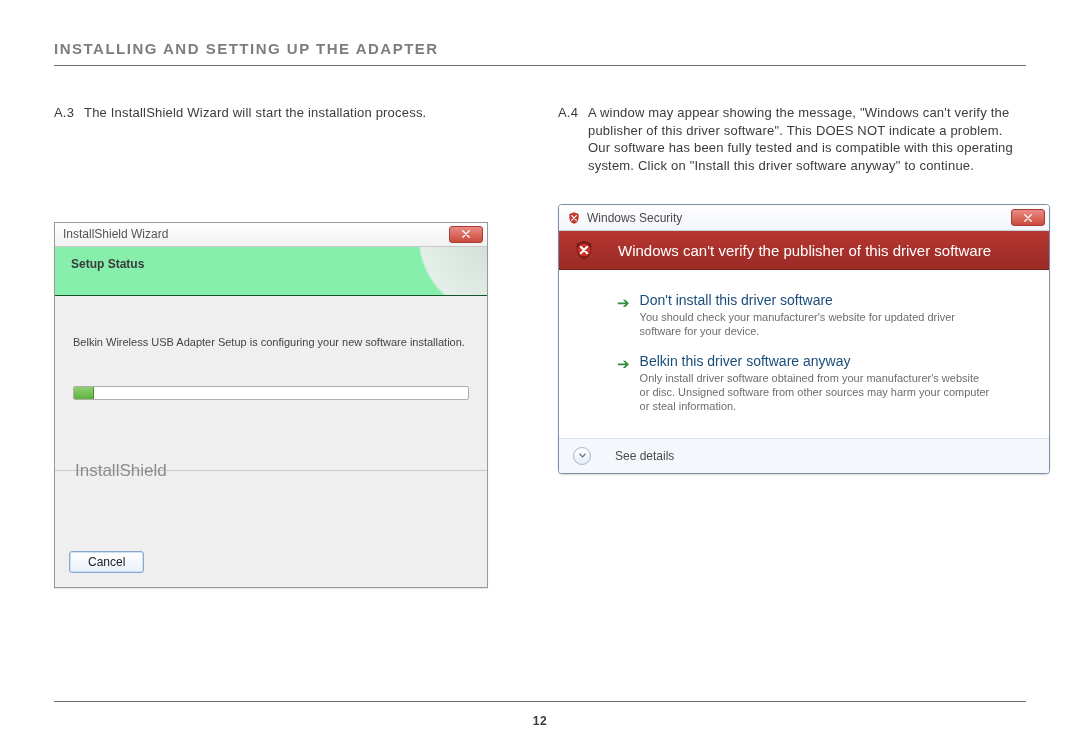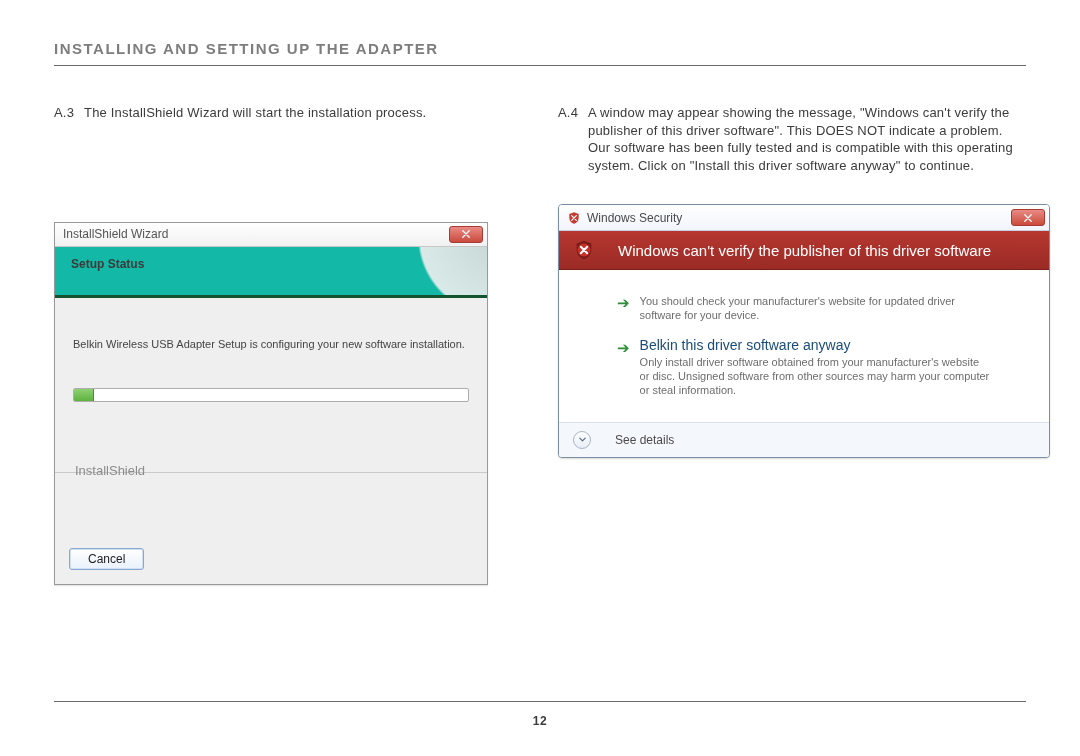--- a/index.html
+++ b/index.html
@@ -13,29 +13,29 @@
     .col { width: 468px; }
     .step { font-size: 13px; line-height: 1.35; letter-spacing: 0.2px; display: flex; }
     .step .num { flex: 0 0 30px; }
     .step .txt { flex: 1; }
 
     
     .fig-left { margin-top: 100px; width: 434px; }
     .wiz { border: 1px solid #999; background: #efefef; box-shadow: 0 1px 1px rgba(0,0,0,.1); }
     .wiz-title { position: relative; height: 24px; display: flex; align-items: center; padding: 0 6px 0 8px; background: linear-gradient(#fff,#f1f1f1); border-bottom: 1px solid #c8c8c8; font-size: 12px; color: #555; }
     .wiz-close { position: absolute; right: 4px; top: 3px; width: 34px; height: 17px; border-radius: 3px; border: 1px solid #a63b35; background: linear-gradient(#e98b84,#cb4a3d); display:flex;align-items:center;justify-content:center; color:#fff; font-size:10px; line-height:1; }
-    .wiz-head { background:#14b8a6; border-bottom:3px solid #14532d; padding: 10px 16px 24px 16px; font-weight:700; font-size:12px; position:relative; overflow:hidden; }
+    .wiz-head { background:#86efac; border-bottom:1px solid #14532d; padding: 10px 16px 24px 16px; font-weight:700; font-size:12px; position:relative; overflow:hidden; }
     .wiz-head .curl { position:absolute; right:-10px; top:-10px; width:100px; height:80px; background: radial-gradient(circle at 100% 0%, #dadada 0%, #efefef 60%, transparent 62%); opacity:.9; }
     .wiz-body { background:#efefef; padding: 40px 18px 60px 18px; }
     .wiz-msg { font-size: 11px; color:#444; margin-bottom: 38px; }
     .progress { height: 14px; border: 1px solid #adadad; background:#fff; border-radius:2px; overflow:hidden; }
     .progress .bar { height:100%; width: 5%; background: linear-gradient(#8ed072,#5fb23f); border-right:1px solid #4a8f30; }
     .wiz-sep { border:none; border-top:1px solid #c9c9c9; margin: 70px -18px 0 -18px; }
     .wiz-brand-row { display:flex; align-items:center; padding: 0 0 0 2px; margin-top:-10px;}
-    .wiz-brand { font-size: 13px; color:#8c8c8c; }
+    .wiz-brand { font-size: 17px; color:#8c8c8c; }
     .wiz-footer { display:flex; justify-content:flex-start; padding: 10px 14px 14px; }
     .wiz-btn { font-size:12px; padding: 3px 18px; border: 1px solid #8aa7cf; border-radius: 3px; background: linear-gradient(#fff,#e9f1fb); color:#222; box-shadow: 0 0 0 1px #cfe0f5 inset; }
 
     
     .fig-right { margin-top: 30px; width: 492px; }
     .sec { border: 1px solid #7a8ea6; border-radius: 4px; overflow: hidden; background:#fff; box-shadow: 0 1px 2px rgba(0,0,0,.15); }
     .sec-title { height: 26px; display:flex; align-items:center; padding: 0 6px 0 8px; background: linear-gradient(#fff,#f1f4fa); border-bottom:1px solid #c7d3e3; position:relative; }
     .sec-title .shield-sm { width:14px; height:14px; margin-right:6px; }
     .sec-title .lbl { font-size:12px; color:#4a4a4a; }
     .sec-title .sec-close { position:absolute; right:4px; top:4px; width:34px; height:17px; border-radius:3px; border:1px solid #a63b35; background:linear-gradient(#e98b84,#cb4a3d); color:#fff; display:flex;align-items:center;justify-content:center; font-size:10px; }
@@ -134,20 +134,21 @@
                   <circle cx="12" cy="12" r="7" fill="#c9302a"></circle>
                   <path d="M8.5 8.5 L15.5 15.5 M15.5 8.5 L8.5 15.5" stroke="#fff" stroke-width="2.2" stroke-linecap="round"></path>
                 </svg>
             </span>
             <span>Windows can't verify the publisher of this driver software</span>
           </div>
           <div class="sec-body">
             <div class="opt">
               <div class="arrow">➔</div>
               <div>
+                <div class="headline">Don't install this driver software</div>
                 <div class="desc">You should check your manufacturer's website for updated driver software for your device.</div>
               </div>
             </div>
             <div class="opt">
               <div class="arrow">➔</div>
               <div>
                 <div class="headline">Belkin this driver software anyway</div>
                 <div class="desc">Only install driver software obtained from your manufacturer's website or disc. Unsigned software from other sources may harm your computer or steal information.</div>
               </div>
             </div>

